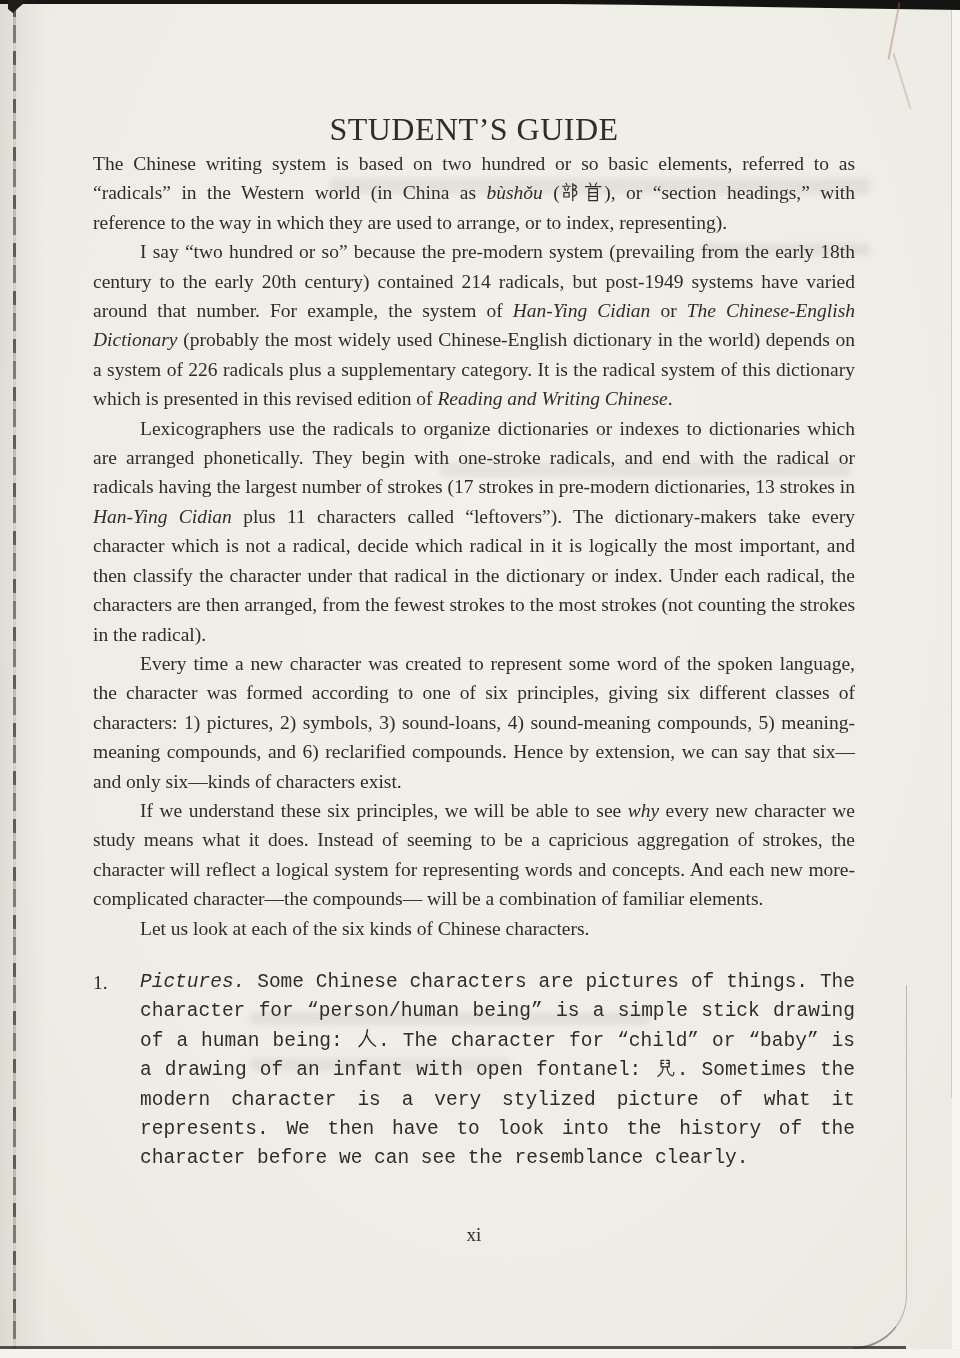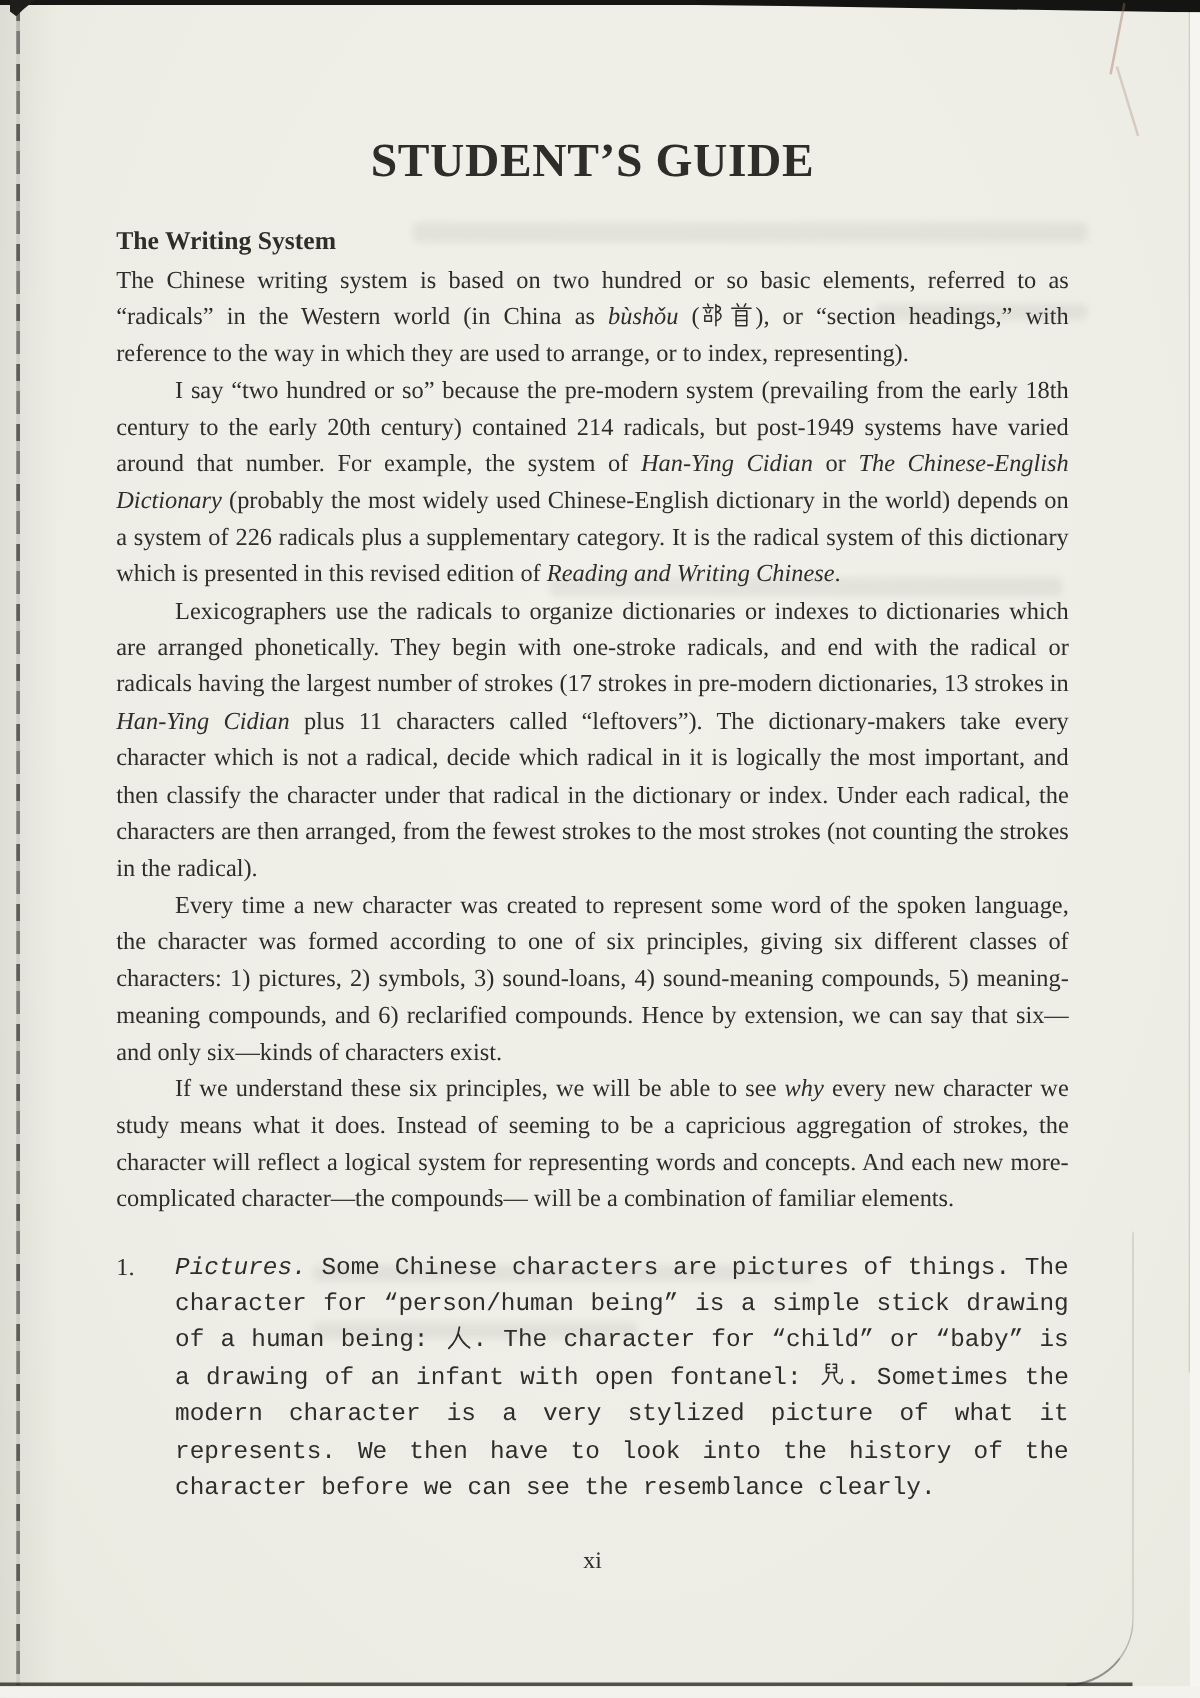--- a/index.html
+++ b/index.html
@@ -32,31 +32,31 @@
     background:rgba(158,112,96,.28);transform:rotate(-17deg);}
   .bottom-strip{position:absolute;left:0;right:0;top:1349px;height:9px;background:#f3f2ec;}
   .bottom-line{position:absolute;left:0;top:1346px;width:906px;height:3px;background:rgba(46,45,40,.82);}
   .corner-curve{position:absolute;left:853px;top:985px;width:53px;height:362px;
     border-right:1.5px solid rgba(122,120,108,.45);
     border-bottom:2.5px solid rgba(70,69,62,.55);
     border-bottom-right-radius:62px;}
   .smudge{position:absolute;background:rgba(118,117,108,0.10);filter:blur(2.5px);border-radius:5px;}
 
   .content{position:absolute;left:93px;top:0;width:762px;}
-  .title{margin-top:112px;text-align:center;font-weight:bold;font-size:38px;line-height:34px;letter-spacing:.5px;}
+  .title{margin-top:112px;text-align:center;font-weight:normal;font-size:32px;line-height:34px;letter-spacing:.5px;}
   .heading{margin-top:34px;font-weight:bold;font-size:20.5px;line-height:27px;}
   .body-text{margin-top:3px;}
   .body-text p{margin:0;font-size:19.5px;line-height:29.4px;text-align:justify;}
   .body-text p.ind{text-indent:47px;}
   .it{font-style:italic;}
   .list{margin-top:25px;}
   .list-item{display:flex;font-size:19.5px;line-height:29.4px;}
   .list-num{width:47px;flex:none;}
   .list-body{flex:1;text-align:justify;font-family:Liberation Mono, monospace;}
-  .pageno{margin-top:32px;text-align:center;font-size:19px;line-height:24px;}
+  .pageno{margin-top:49px;text-align:center;font-size:19px;line-height:24px;}
   .cjk{display:inline-block;width:1.04em;height:1.04em;vertical-align:-0.15em;margin:0 1px;}
   .cjk svg{width:100%;height:100%;display:block;stroke:#2e2d29;fill:none;
     stroke-linecap:round;stroke-linejoin:round;}
 </style>
 </head>
 <body>
 
 <div class="sheet">
   <div class="left-shade"></div>
   <div class="right-strip"></div>
@@ -72,21 +72,20 @@
   <div class="bottom-strip"></div>
 
   <div class="smudge" style="left:330px;top:178px;width:540px;height:16px;"></div>
   <div class="smudge" style="left:700px;top:243px;width:170px;height:13px;"></div>
   <div class="smudge" style="left:440px;top:462px;width:410px;height:15px;"></div>
   <div class="smudge" style="left:250px;top:1012px;width:400px;height:13px;"></div>
   <div class="smudge" style="left:250px;top:1058px;width:260px;height:13px;"></div>
 
   <div class="content">
     <div class="title">STUDENT’S GUIDE</div>
-    <div class="heading">The Writing System</div>
     <div class="body-text">
         <p class="para"><span>The Chinese writing system is based on two hundred or so basic elements, referred to as “radicals” in the Western world (in China as </span><span class="it">bùshǒu</span><span> (</span><span class="cjk" title="部"><svg viewBox="0 0 100 100" stroke-width="6">
               <path d="M25 6 L29 15"></path>
               <path d="M8 21 H46"></path>
               <path d="M17 29 L23 41"></path>
               <path d="M37 29 L31 41"></path>
               <path d="M14 52 H40 V74 H14 Z"></path>
               <path d="M58 8 V92"></path>
               <path d="M58 14 C82 16 80 32 60 38"></path>
               <path d="M60 38 C86 44 82 64 60 72"></path>
@@ -95,20 +94,21 @@
               <path d="M67 5 L61 16"></path>
               <path d="M12 23 H88"></path>
               <path d="M29 33 H71 V92 H29 Z"></path>
               <path d="M29 52 H71"></path>
               <path d="M29 71 H71"></path>
             </svg></span><span>), or “section headings,” with reference to the way in which they are used to arrange, or to index, representing).</span></p>
         <p class="para ind"><span>I say “two hundred or so” because the pre-modern system (prevailing from the early 18th century to the early 20th century) contained 214 radicals, but post-1949 systems have varied around that number. For example, the system of </span><span class="it">Han-Ying Cidian</span><span> or </span><span class="it">The Chinese-English Dictionary</span><span> (probably the most widely used Chinese-English dictionary in the world) depends on a system of 226 radicals plus a supplementary category. It is the radical system of this dictionary which is presented in this revised edition of </span><span class="it">Reading and Writing Chinese</span><span>.</span></p>
         <p class="para ind"><span>Lexicographers use the radicals to organize dictionaries or indexes to dictionaries which are arranged phonetically.  They begin with one-stroke radicals, and end with the radical or radicals having the largest number of strokes (17 strokes in pre-modern dictionaries, 13 strokes in </span><span class="it">Han-Ying Cidian</span><span> plus 11 characters called “leftovers”).  The dictionary-makers take every character which is not a radical, decide which radical in it is logically the most important, and then classify the character under that radical in the dictionary or index. Under each radical, the characters are then arranged, from the fewest strokes to the most strokes (not counting the strokes in the radical).</span></p>
         <p class="para ind"><span>Every time a new character was created to represent some word of the spoken language, the character was formed according to one of six principles, giving six different classes of characters: 1) pictures, 2) symbols, 3) sound-loans, 4) sound-meaning compounds, 5) meaning-meaning compounds, and 6) reclarified compounds. Hence by extension, we can say that six—and only six—kinds of characters exist.</span></p>
         <p class="para ind"><span>If we understand these six principles, we will be able to see </span><span class="it">why</span><span> every new character we study means what it does. Instead of seeming to be a capricious aggregation of strokes, the character will reflect a logical system for representing words and concepts. And each new more-complicated character—the compounds— will be a combination of familiar elements.</span></p>
+        <p class="para ind"><span>Let us look at each of the six kinds of Chinese characters.</span></p>
       </div>
     <div class="list">
         <div class="list-item">
           <span class="list-num">1.</span>
           <div class="list-body"><span class="it">Pictures.</span><span> Some Chinese characters are pictures of things. The character for “person/human being” is a simple stick drawing of a human being: </span><span class="cjk" title="人"><svg viewBox="0 0 100 100" stroke-width="7">
                 <path d="M52 8 C48 40 34 70 10 92"></path>
                 <path d="M48 36 C58 60 76 80 92 90"></path>
               </svg></span><span>. The character for “child” or “baby” is a drawing of an infant with open fontanel: </span><span class="cjk" title="兒"><svg viewBox="0 0 100 100" stroke-width="6">
                 <path d="M44 12 H30 V44 H70 V12 H56"></path>
                 <path d="M30 27 H42"></path>

